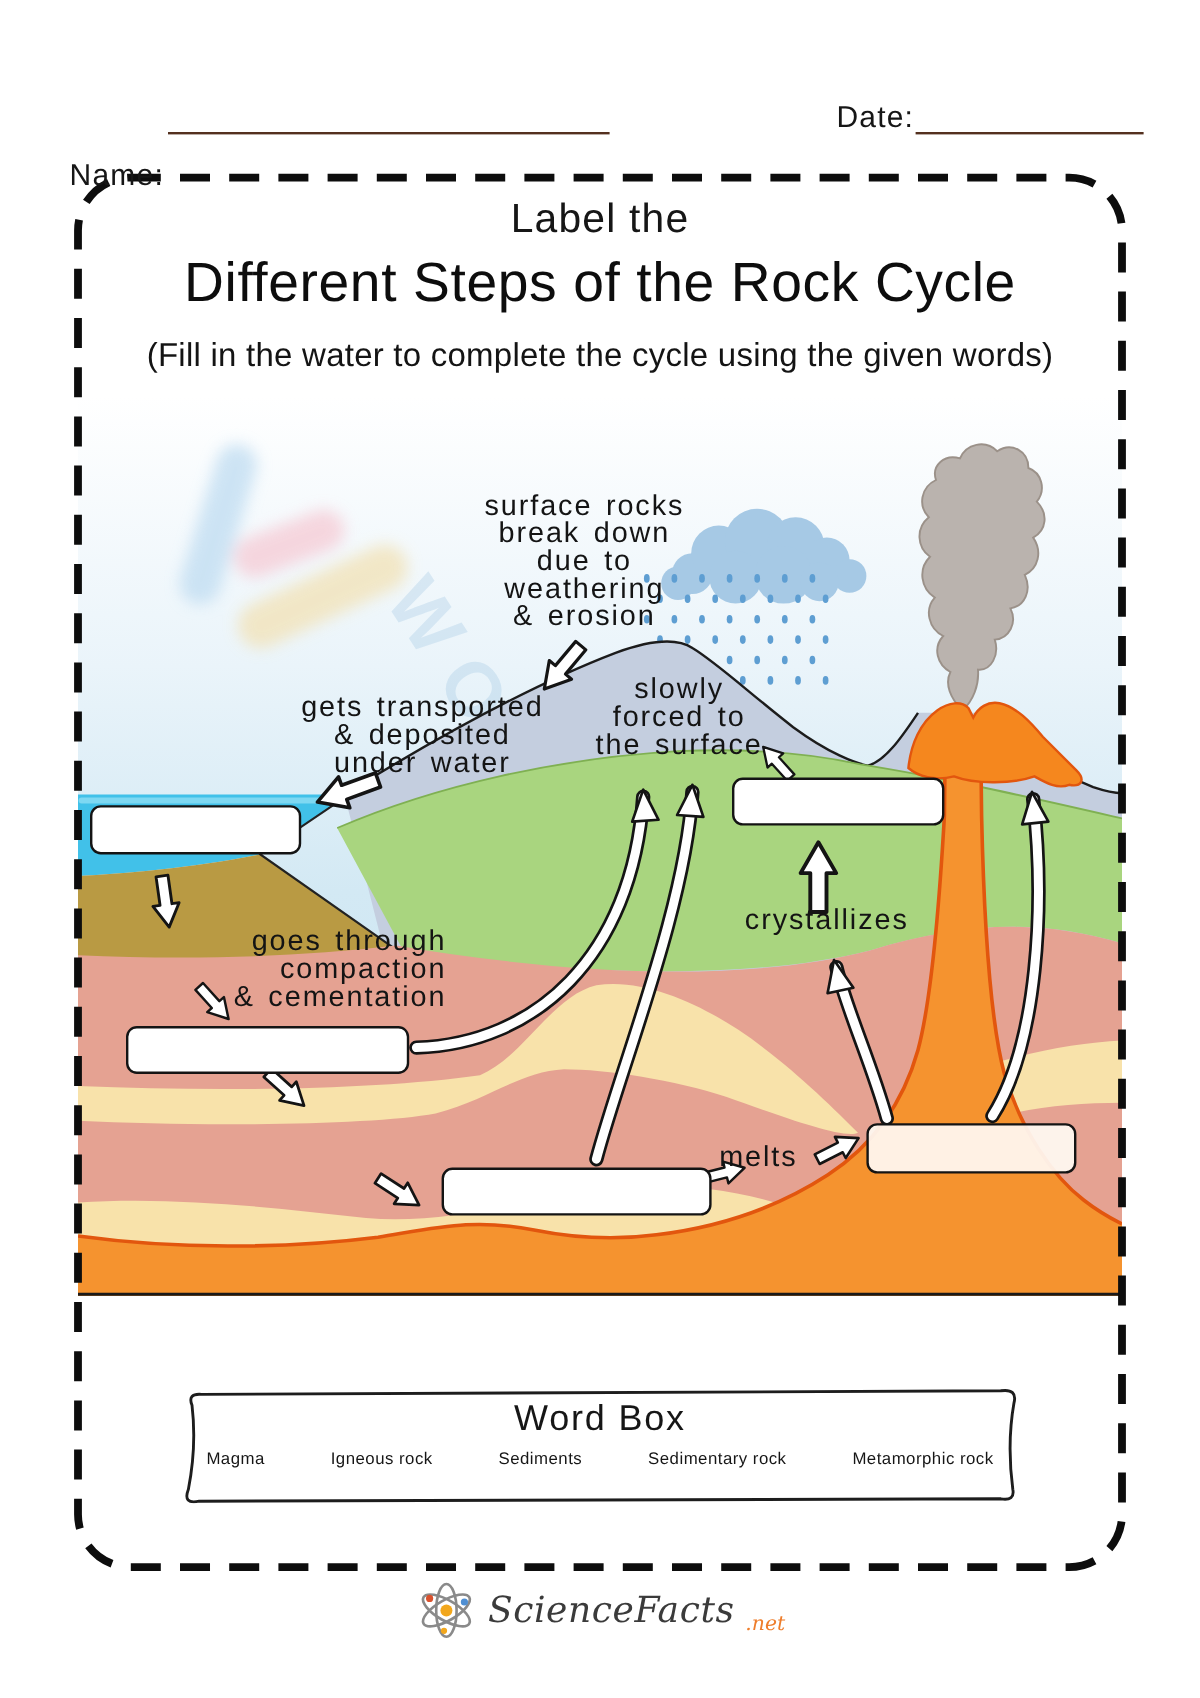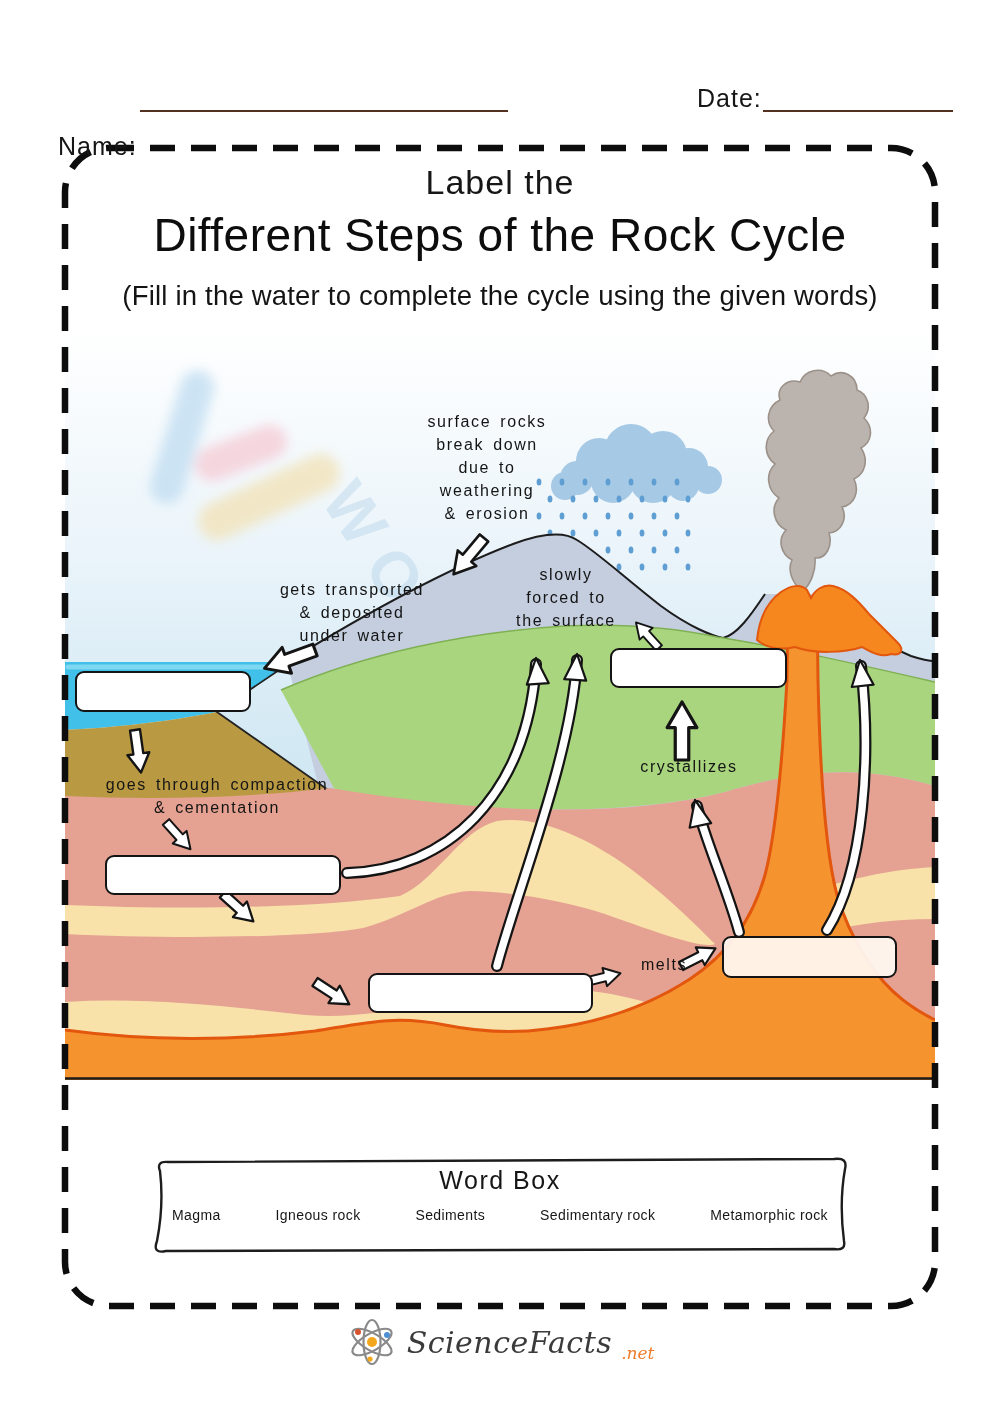--- a/index.html
+++ b/index.html
@@ -7,28 +7,28 @@
         font-family:"Liberation Sans",sans-serif;color:#111;}
   .abs{position:absolute;}
   
   .hdr-label{font-size:25px;letter-spacing:1px;color:#161616;}
   .hdr-line{border-bottom:2.5px solid #54301f;height:24px;}
   
   .title-pre{width:100%;text-align:center;font-size:34px;color:#161616;letter-spacing:1px;}
   .title-main{width:100%;text-align:center;font-size:46px;font-weight:normal;color:#0d0d0d;letter-spacing:0.5px;}
   .title-sub{width:100%;text-align:center;font-size:27.5px;color:#141414;letter-spacing:0.2px;}
   
-  .dlabel{white-space:pre-line;text-align:center;font-size:16px;line-height:23px;
+  .dlabel{white-space:pre-line;text-align:center;font-size:24px;line-height:23px;
           letter-spacing:1.6px;word-spacing:3px;color:#141414;}
   
   .blank{background:#ffffff;border:2.6px solid #141414;border-radius:9px;box-sizing:border-box;}
   .blank.warm{background:rgba(255,249,242,0.93);}
   
   .wordbox{left:148px;top:1157px;width:704px;height:96px;}
-  .wb-title{position:absolute;left:0;top:9px;width:100%;text-align:center;font-size:25px;
+  .wb-title{position:absolute;left:0;top:9px;width:100%;text-align:center;font-size:30px;
             letter-spacing:1.5px;color:#161616;}
   .wb-words{position:absolute;left:0;top:50px;width:100%;box-sizing:border-box;
             padding:0 24px;display:flex;justify-content:space-between;}
   .wb-word{font-size:14px;letter-spacing:0.4px;color:#161616;}
   
   .logo-row{left:0;top:1316px;width:100%;display:flex;justify-content:center;
             align-items:center;gap:9px;}
   .logo-text{font-family:"DejaVu Serif",serif;font-style:italic;font-weight:normal;
              font-size:30px;color:#3b3b3b;letter-spacing:0.5px;}
   .logo-net{font-family:"DejaVu Serif",serif;font-style:italic;font-weight:normal;
@@ -243,23 +243,23 @@
 due to
 weathering
 &amp; erosion</div>
   <div class="abs dlabel" style="left:247px;top:578px;width:210px;">gets transported
 &amp; deposited
 under water</div>
   <div class="abs dlabel" style="left:481px;top:563px;width:170px;text-align:center;">slowly
 forced to
 the surface</div>
   <div class="abs dlabel" style="left:604px;top:755px;width:170px;">crystallizes</div>
-  <div class="abs dlabel" style="left:62px;top:773px;width:310px;">goes through compaction
+  <div class="abs dlabel" style="left:62px;top:773px;width:310px;text-align:right;">goes through compaction
 &amp; cementation</div>
-  <div class="abs dlabel" style="left:624px;top:953px;width:80px;">melts</div>
+  <div class="abs dlabel" style="left:592px;top:953px;width:80px;">melts</div>
 
   <div class="abs blank" style="left:75px;top:671px;width:176px;height:41px;"></div>
   <div class="abs blank" style="left:610px;top:648px;width:177px;height:40px;"></div>
   <div class="abs blank" style="left:105px;top:855px;width:236px;height:40px;"></div>
   <div class="abs blank" style="left:368px;top:973px;width:225px;height:40px;"></div>
   <div class="abs blank warm" style="left:722px;top:936px;width:175px;height:42px;"></div>
 
   <div class="abs wordbox">
     <svg width="704" height="96" viewBox="0 0 704 96" style="position:absolute;left:0;top:0;">
       <path d="M 12 14 Q 8 4 20 5 L 686 2 Q 700 0 697 12 Q 691 46 696 84 Q 698 94 686 92 L 18 94

